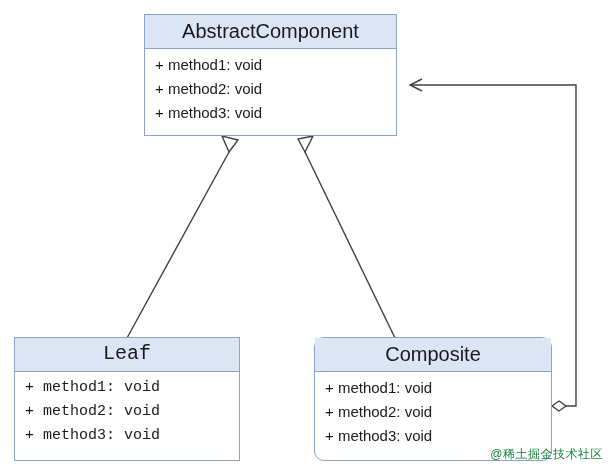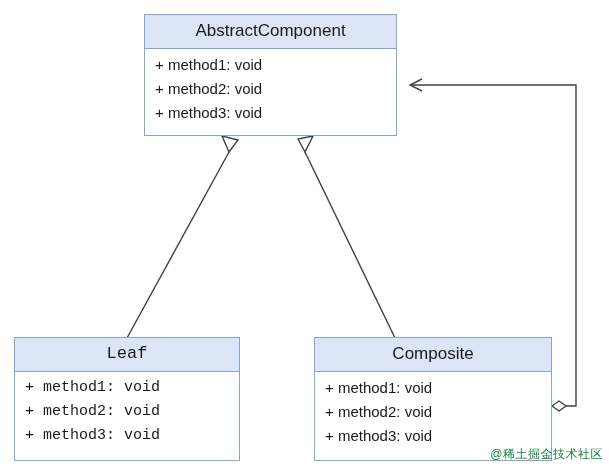--- a/index.html
+++ b/index.html
@@ -31,21 +31,21 @@
     position: absolute;
     box-sizing: border-box;
     border: 1px solid #8aa4c8;
     background: #ffffff;
   }
   .uml-title {
     box-sizing: border-box;
     background: #dbe5f6;
     border-bottom: 1px solid #8aa4c8;
     text-align: center;
-    font-size: 17px;
+    font-size: 20px;
     color: #1a1a1a;
     line-height: 22px;
     padding: 5px 4px 6px 4px;
     white-space: nowrap;
   }
   .uml-body {
     box-sizing: border-box;
     padding: 4px 0 4px 0;
   }
   .uml-row {
@@ -95,21 +95,21 @@
 
   <div class="uml-class" style="left:14px; top:337px; width:226px; height:124px;font-family:Liberation Mono, monospace;">
     <div class="uml-title">Leaf</div>
     <div class="uml-body">
       <div class="uml-row">+ method1: void</div>
       <div class="uml-row">+ method2: void</div>
       <div class="uml-row">+ method3: void</div>
     </div>
   </div>
 
-  <div class="uml-class" style="left:314px; top:337px; width:238px; height:124px;">
+  <div class="uml-class" style="left:314px; top:337px; width:238px; height:124px;border-radius:10px;">
     <div class="uml-title">Composite</div>
     <div class="uml-body">
       <div class="uml-row">+ method1: void</div>
       <div class="uml-row">+ method2: void</div>
       <div class="uml-row">+ method3: void</div>
     </div>
   </div>
 
   <div class="watermark">@稀土掘金技术社区</div>
 </div>

